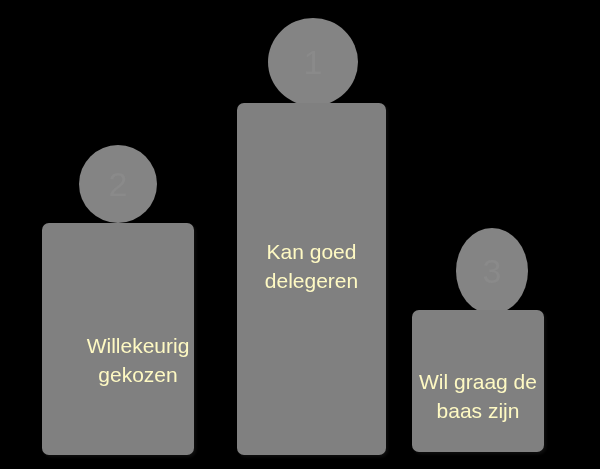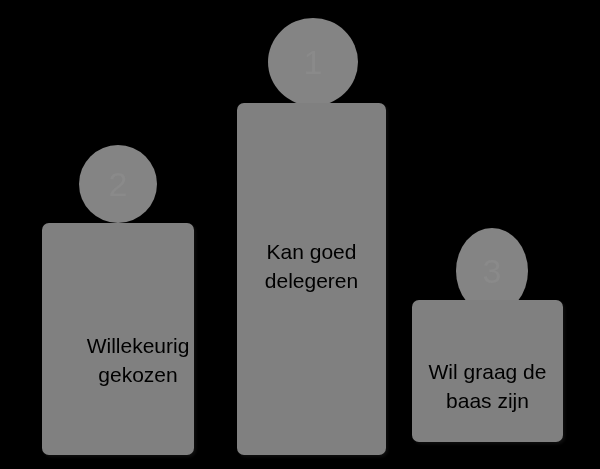--- a/index.html
+++ b/index.html
@@ -41,42 +41,42 @@
     position: absolute;
     background: #808080;
     border-radius: 7px;
     box-shadow: 2px 2px 3px rgba(255,255,255,0.06);
     display: flex;
     align-items: center;
     justify-content: center;
     box-sizing: border-box;
   }
   .bar-label {
-    color: #000000;
+    color: #fef9c3;
     font-size: 21px;
     line-height: 1.38;
     text-align: center;
     padding: 0 6px;
     white-space: pre-line;
     font-weight: 400;
   }
 
   
   #group-left .medal   { left: 79px;  top: 145px; width: 78px;  height: 78px; }
   #group-left .bar     { left: 42px;  top: 223px; width: 152px; height: 232px; padding-left: 40px; }
   #group-left .bar-label { transform: translateY(22px); }
 
   
   #group-middle .medal { left: 268px; top: 18px;  width: 90px;  height: 88px; }
   #group-middle .bar   { left: 237px; top: 103px; width: 149px; height: 352px; }
   #group-middle .bar-label { transform: translateY(-12px); }
 
   
   #group-right .medal  { left: 456px; top: 228px; width: 72px;  height: 86px; }
-  #group-right .bar    { left: 412px; top: 300px; width: 151px; height: 142px; }
+  #group-right .bar    { left: 412px; top: 310px; width: 132px; height: 142px; }
   #group-right .bar-label { transform: translateY(16px); }
 </style>
 </head>
 <body>
 
 <div id="stage">
 
   <div class="podium-group" id="group-left">
     <div class="medal">
       <span class="medal-rank">2</span>

